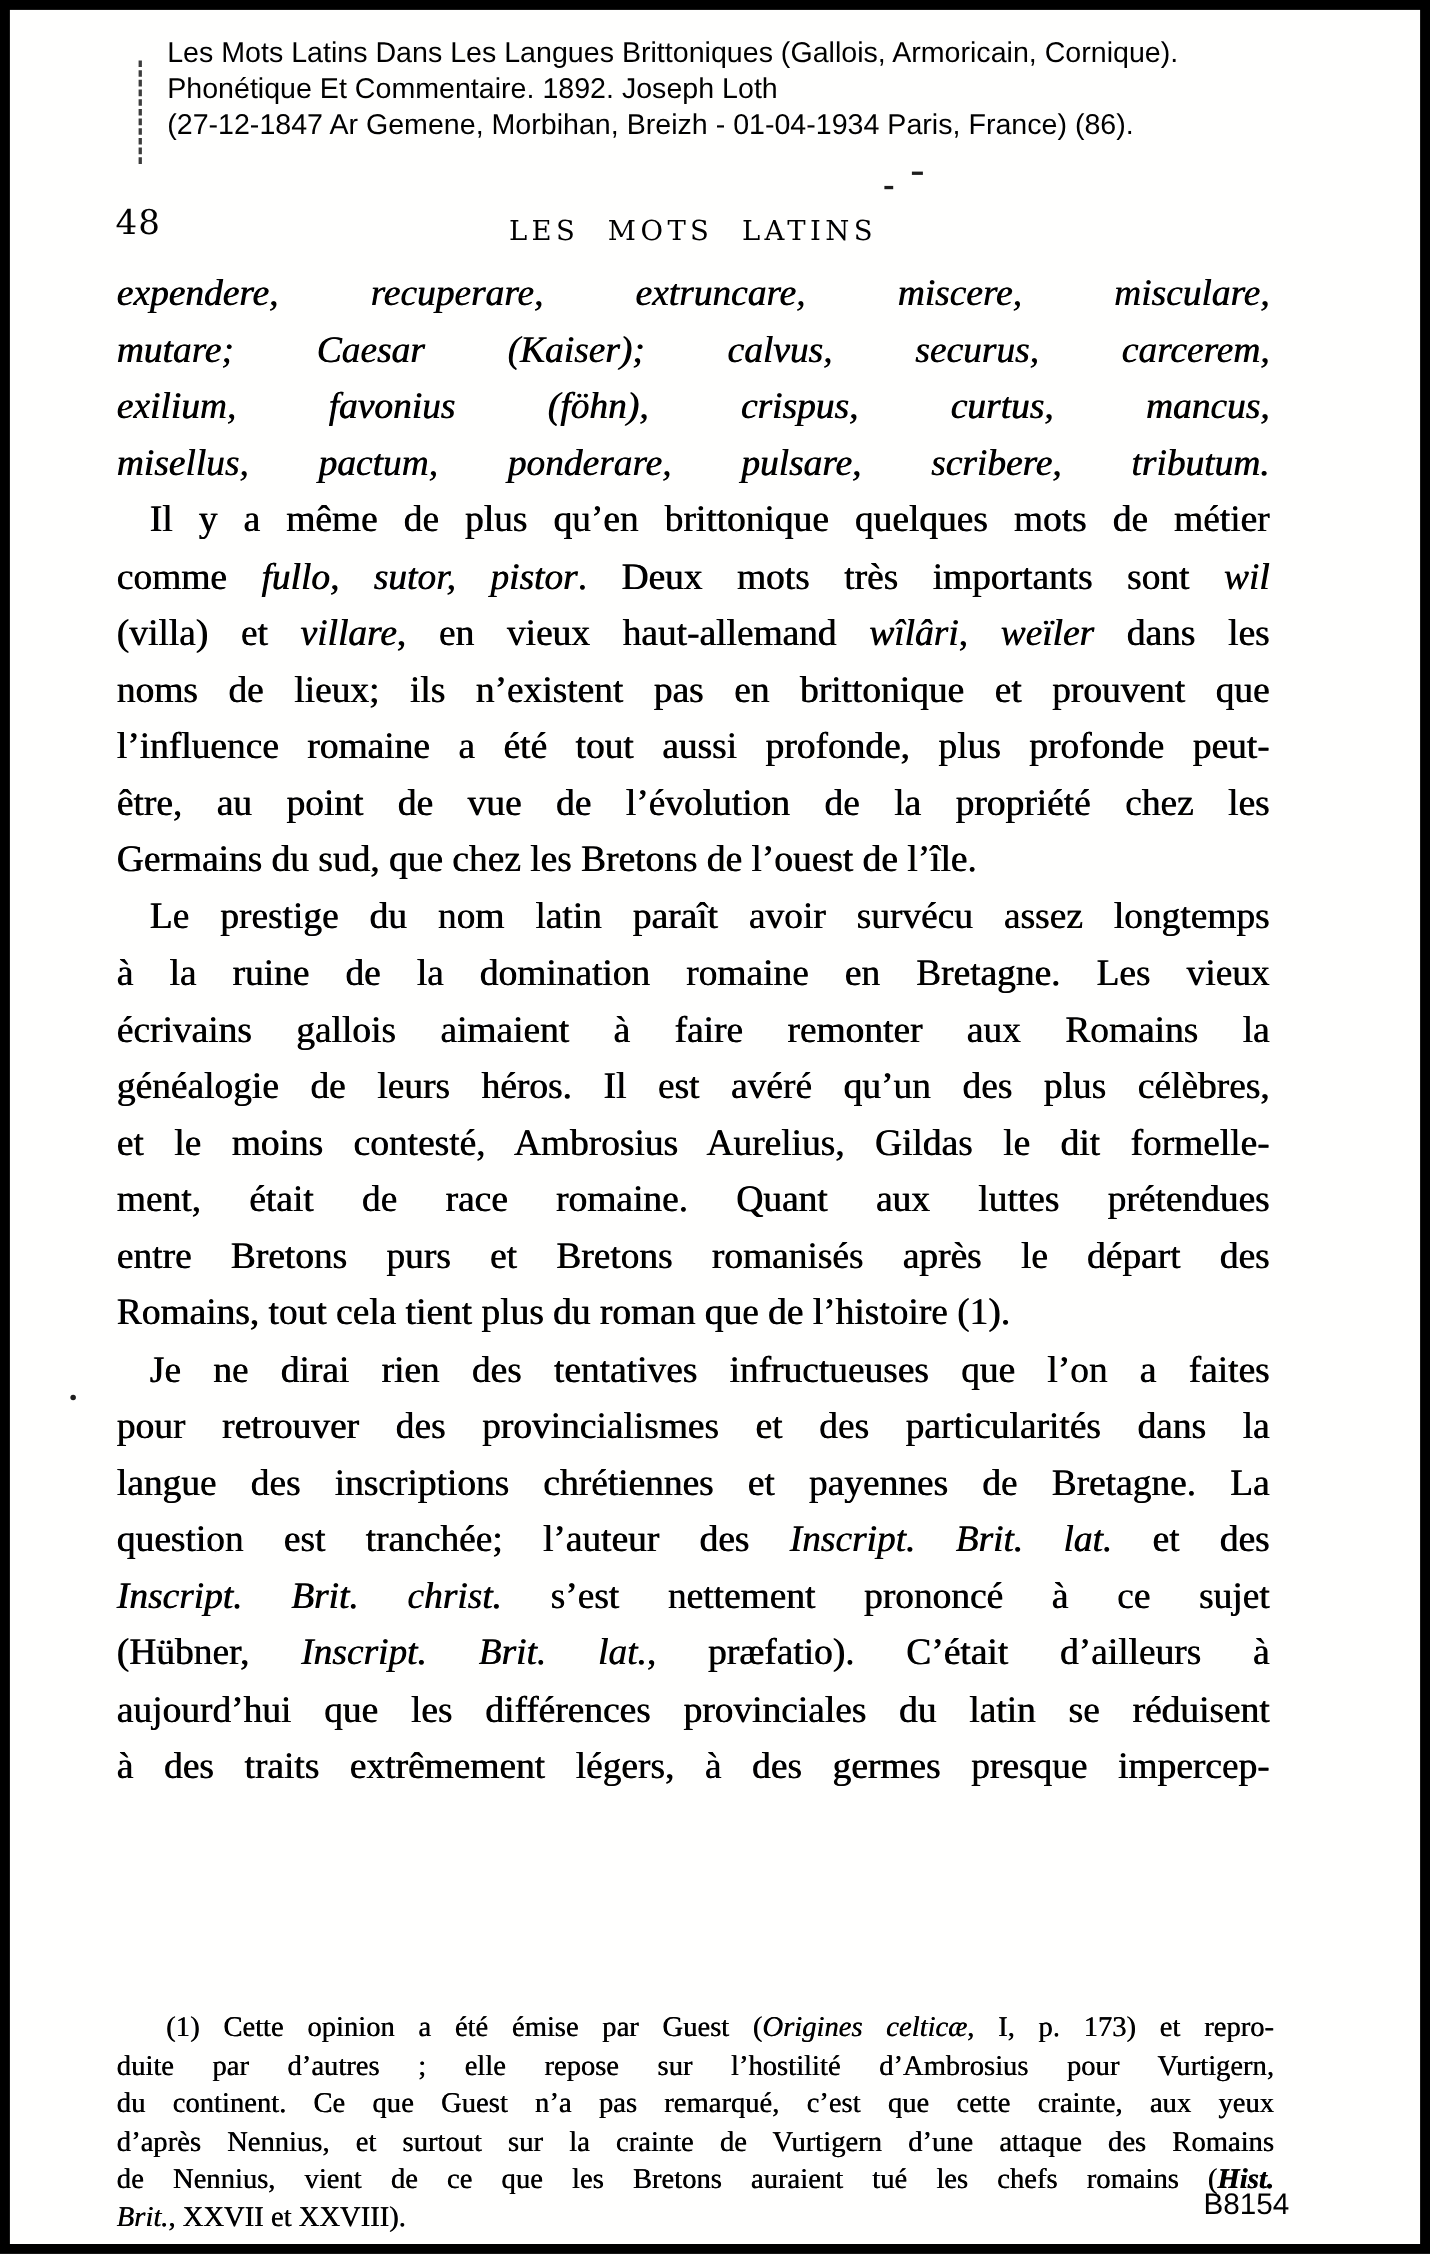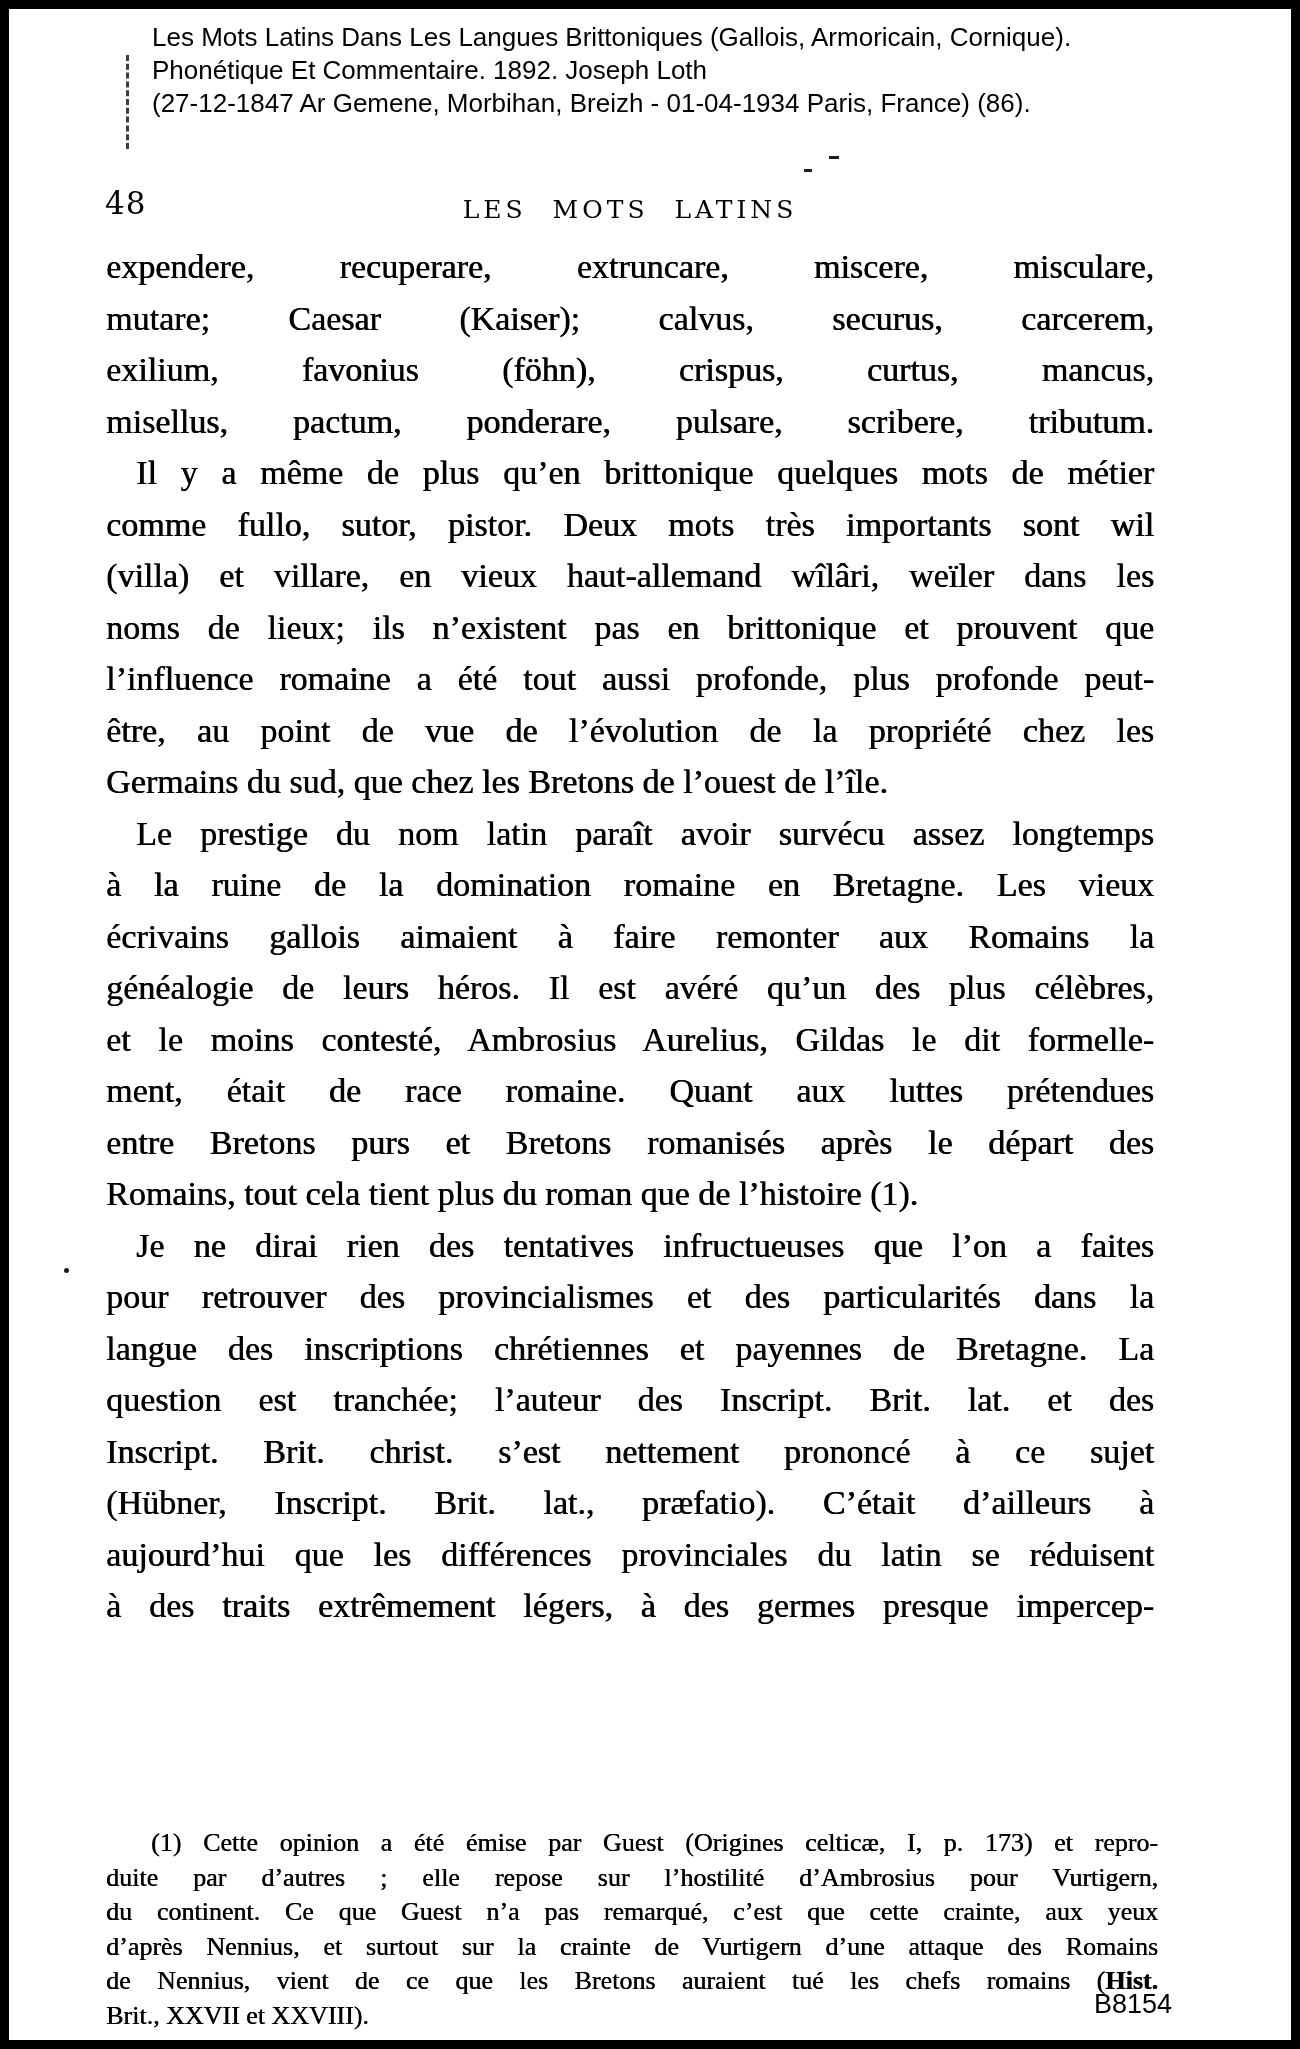--- a/index.html
+++ b/index.html
@@ -3,21 +3,21 @@
 <meta charset="utf-8">
 <style>
   html,body{margin:0;padding:0;background:#ffffff;}
   .sheet{
     position:relative;width:1300px;height:2049px;box-sizing:border-box;
     background:#fffffe;border:9px solid #000;overflow:hidden;
     font-family:"Liberation Serif",serif;color:#000;
   }
   
   .overlay{
-    position:absolute;left:143px;top:12px;width:1060px;
+    position:absolute;left:143px;top:22px;width:1060px;
     font-family:"Liberation Sans",sans-serif;font-size:26px;line-height:33px;color:#000;
   }
   .dash-mark{
     position:absolute;left:117px;top:46px;height:94px;width:0;
     border-left:3px dashed #3c3c3c;
   }
   
   .pageno{
     position:absolute;left:96px;top:176px;
     font-family:"DejaVu Serif",serif;font-weight:normal;font-size:31px;letter-spacing:1px;
@@ -28,21 +28,21 @@
     letter-spacing:4px;word-spacing:14px;
   }
   
   .bodytext{
     position:absolute;left:97px;top:232px;width:1048px;
     font-size:34px;line-height:51.5px;
     text-shadow:0.6px 0 0 #000; 
   }
   .tline{text-align:justify;}
   .tline.just{text-align-last:justify;}
-  .it{}
+  .it{font-style:italic;}
   .bd{font-weight:bold;}
   
   .footnote{
     position:absolute;left:97px;top:1817px;width:1052px;
     font-size:26px;line-height:34.5px;
     text-shadow:0.45px 0 0 #000;
   }
   .catalog{
     position:absolute;left:1085px;top:1980px;
     font-family:"Liberation Sans",sans-serif;font-size:27px;color:#000;

